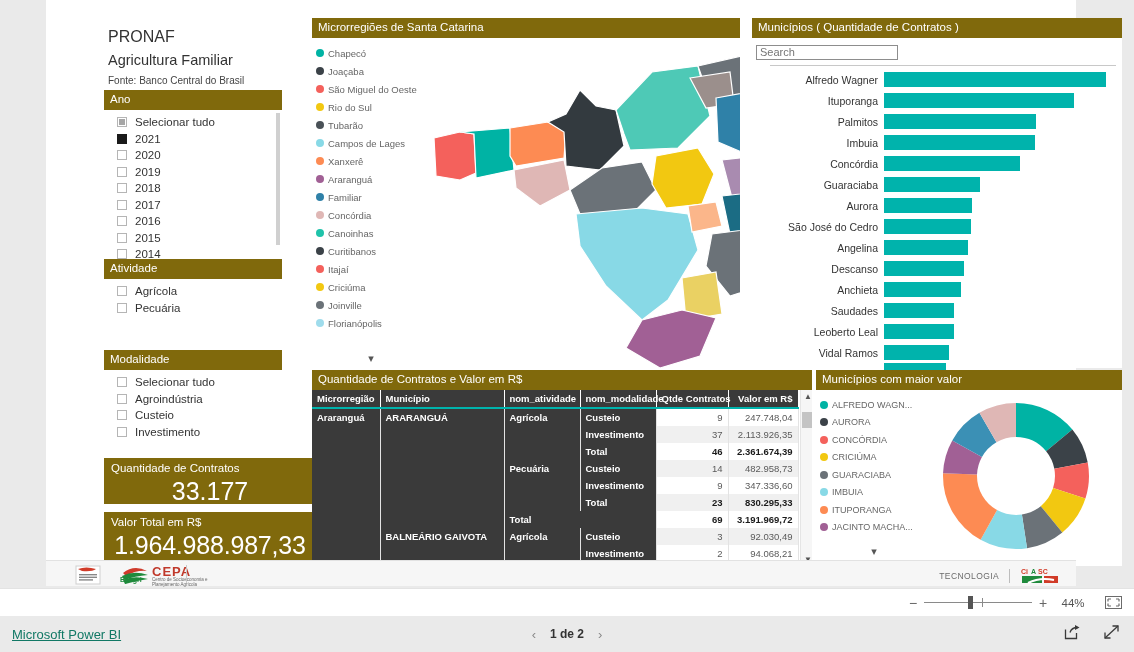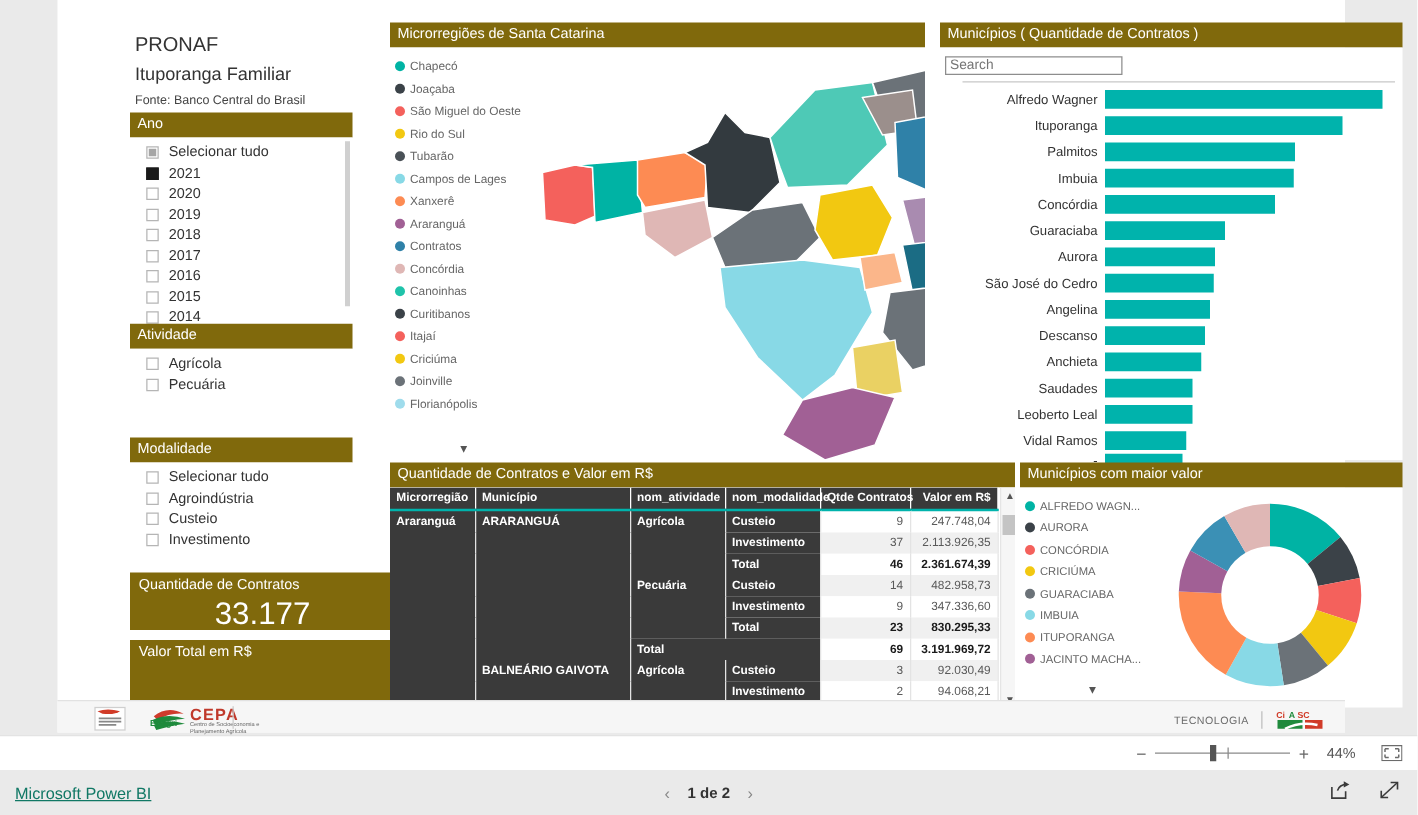--- a/index.html
+++ b/index.html
@@ -181,21 +181,21 @@
 </style>
 </head>
 <body>
 
 <div class="viewport">
 
   <div class="canvas">
 
     <div class="titleblock">
       <div class="t-main">PRONAF</div>
-      <div class="t-sub">Ituporanga Familiar</div>
+      <div class="t-sub">Agricultura Familiar</div>
       <div class="t-src">Fonte: Banco Central do Brasil</div>
     </div>
 
     <div class="slicer" id="slicer-ano" style="top:90px;">
       <div class="ph">Ano</div>
       <div class="slicer-body" style="height:156px;">
         <div class="sl-row">
           <span class="cbx part"></span>
           <span>Selecionar tudo</span>
         </div>
@@ -270,20 +270,21 @@
         </div>
       </div>
     </div>
 
     <div class="kpi" style="top:458px;height:46px;">
       <div class="lbl">Quantidade de Contratos</div>
       <div class="val">33.177</div>
     </div>
     <div class="kpi big" style="top:512px;height:48px;">
       <div class="lbl">Valor Total em R$</div>
+      <div class="val">1.964.988.987,33</div>
     </div>
 
     <div class="panel" id="map-panel">
       <div class="ph">Microrregiões de Santa Catarina</div>
       <div class="body">
         <div class="legend-list">
           <div class="lg-item">
               <span class="lg-dot" style="background:#00b3a4"></span>
               <span>Chapecó</span>
             </div>
@@ -310,21 +311,21 @@
           <div class="lg-item">
               <span class="lg-dot" style="background:#fd8b53"></span>
               <span>Xanxerê</span>
             </div>
           <div class="lg-item">
               <span class="lg-dot" style="background:#a16095"></span>
               <span>Araranguá</span>
             </div>
           <div class="lg-item">
               <span class="lg-dot" style="background:#2f81a8"></span>
-              <span>Contratos</span>
+              <span>Familiar</span>
             </div>
           <div class="lg-item">
               <span class="lg-dot" style="background:#dfb7b5"></span>
               <span>Concórdia</span>
             </div>
           <div class="lg-item">
               <span class="lg-dot" style="background:#1fc3aa"></span>
               <span>Canoinhas</span>
             </div>
           <div class="lg-item">

